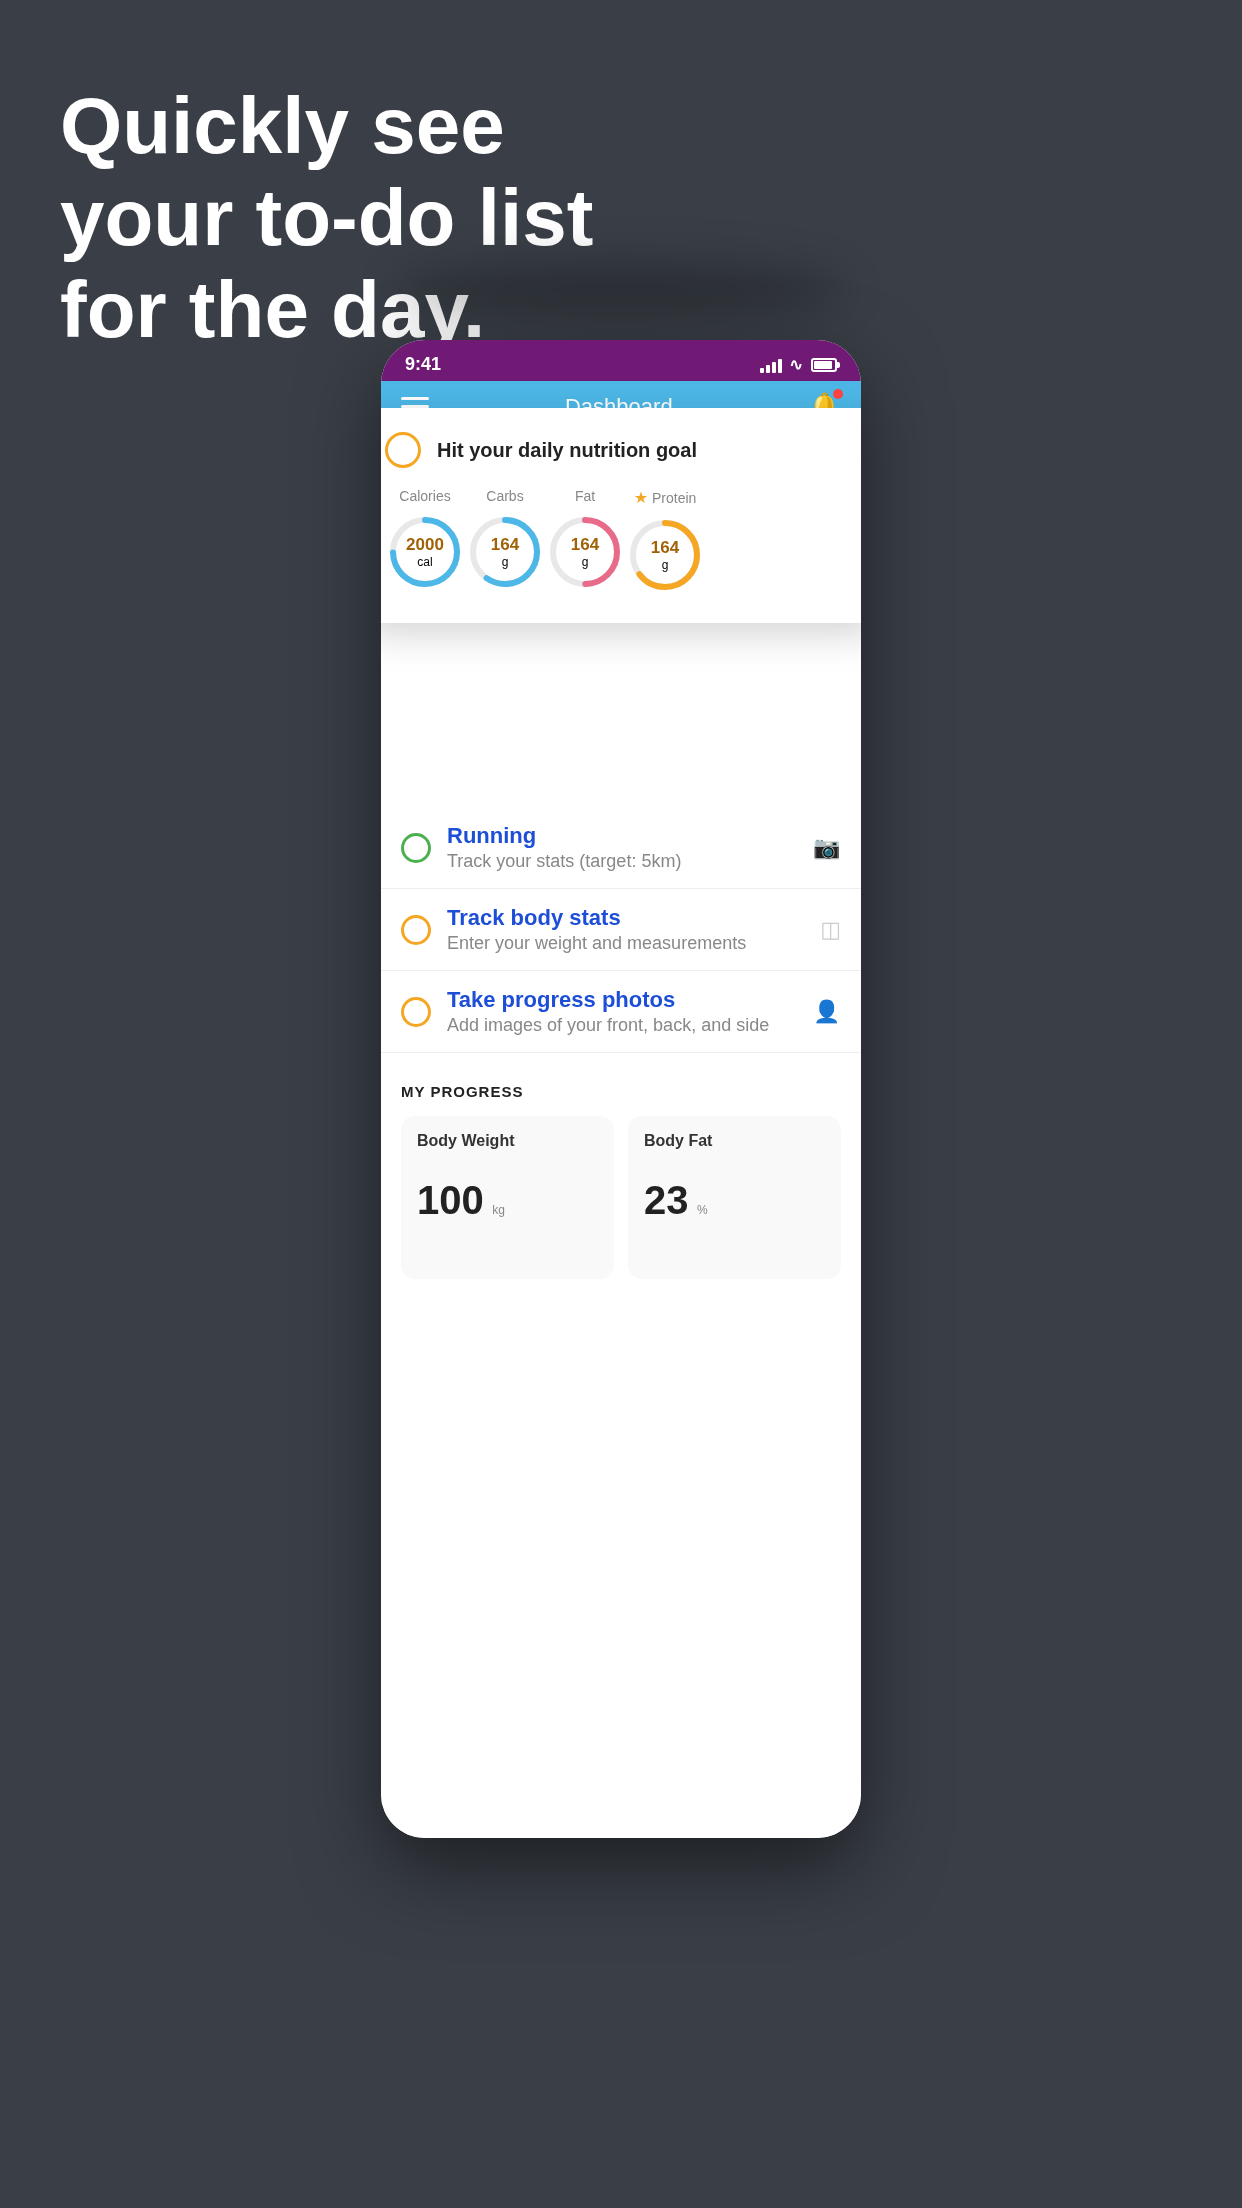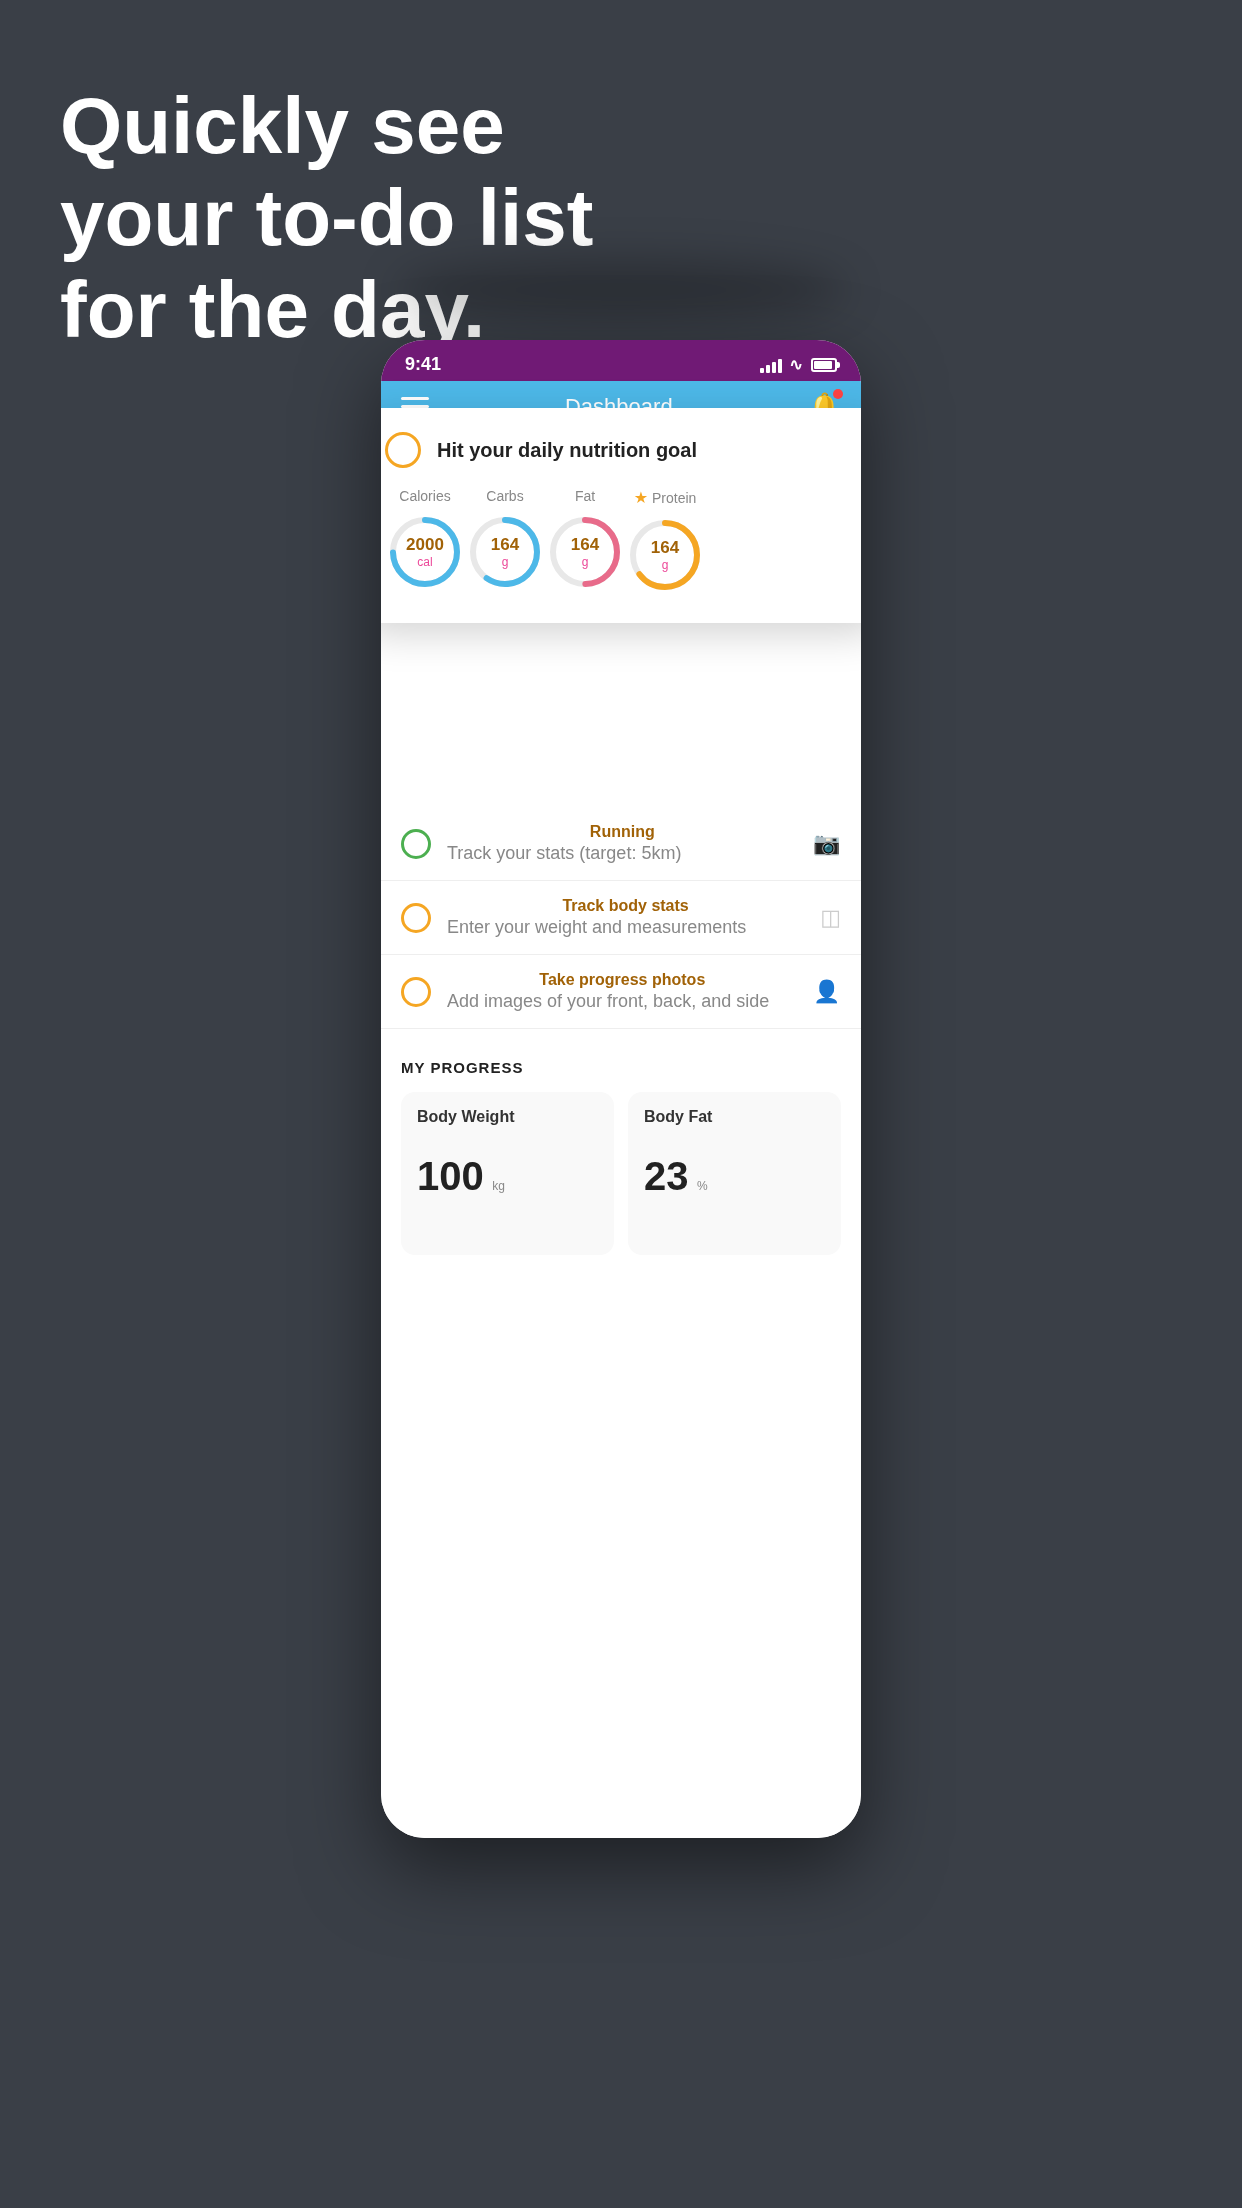--- a/index.html
+++ b/index.html
@@ -235,21 +235,21 @@
       text-align: center;
       line-height: 1.2;
     }
     .ring-value {
       font-size: 17px;
       font-weight: 700;
       color: #a16207;
     }
     .ring-unit {
       font-size: 12px;
-      color: #ec4899;
+      color: #000000;
     }
 
     
     .todo-list {
       margin-top: 320px;
     }
     .todo-item {
       display: flex;
       align-items: center;
       padding: 16px 20px;
@@ -262,24 +262,23 @@
       border-radius: 50%;
       border: 3px solid #ccc;
       flex-shrink: 0;
     }
     .todo-circle.green { border-color: #4caf50; }
     .todo-circle.yellow { border-color: #f5a623; }
     .todo-content {
       flex: 1;
     }
     .todo-title {
-      font-size: 16px;
+      font-size: 22px;
       font-weight: 600;
-      color: #a16207;
-      text-align: center;
+      color: #1d4ed8;
     }
     .todo-subtitle {
       font-size: 18px;
       color: #888;
       margin-top: 2px;
     }
     .todo-icon {
       font-size: 22px;
       color: #ccc;
     }

